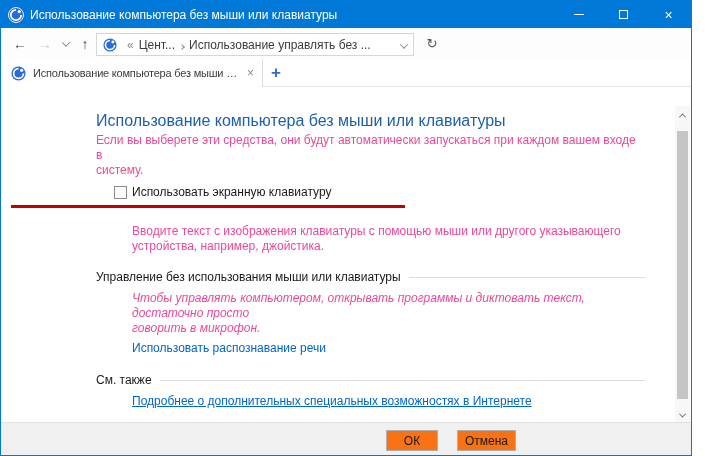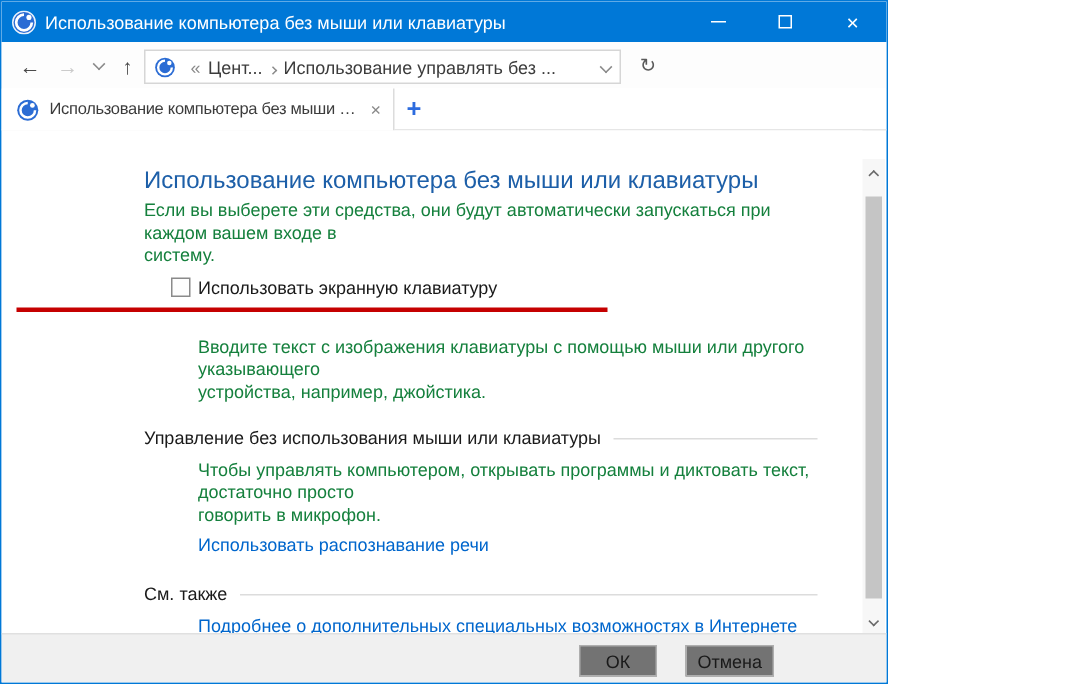--- a/index.html
+++ b/index.html
@@ -1,18 +1,18 @@
 <!DOCTYPE html>
 <html style="--accent: #0078d7; --heading: #1d5fa8; --link: #0066cc; --annotation: #c50000;"><head>
 <meta charset="utf-8">
 <style>
   * { margin:0; padding:0; box-sizing:border-box; }
   html,body { width:720px; height:456px; }
   body { font-family:"Liberation Sans","DejaVu Sans",sans-serif; background:#fff; }
-  .window { position:relative; width:592px; height:456px; border:1px solid var(--accent); overflow:hidden; background:#fff; }
+  .window { position:relative; width:692px; height:456px; border:1px solid var(--accent); overflow:hidden; background:#fff; }
 
   
   .titlebar { position:absolute; top:0; left:0; right:0; height:27px; background:var(--accent); display:flex; align-items:center; color:#fff; }
   .titlebar .app-icon { margin:0 6px 0 7px; width:16px; height:16px; flex:0 0 auto; }
   .title-text { font-size:12px; color:#fff; white-space:nowrap; }
   .win-controls { position:absolute; right:0; top:0; height:27px; display:flex; }
   .win-btn { width:45px; height:27px; display:flex; align-items:center; justify-content:center; color:#fff; }
   .min-bar { width:10px; height:1px; background:#fff; }
   .max-box { width:9px; height:9px; border:1px solid #fff; }
   .close-glyph { font-size:14px; line-height:1; }
@@ -37,49 +37,49 @@
   .tabbar { position:absolute; top:58px; left:0; right:0; height:28px; background:#fff; border-bottom:1px solid #e6e6e6; display:flex; align-items:stretch; }
   .tab { display:flex; align-items:center; background:#fff; border-right:1px solid #dcdcdc; padding:0 8px 0 10px; max-width:262px; margin-bottom:-1px; }
   .tab .tab-ico { width:15px; height:15px; margin-right:7px; flex:0 0 auto; }
   .tab-label { font-size:11px; letter-spacing:-0.2px; color:#3c3c3c; white-space:nowrap; overflow:hidden; text-overflow:ellipsis; }
   .tab-close { margin-left:8px; color:#8a8a8a; font-size:12px; line-height:1; }
   .newtab { display:flex; align-items:center; justify-content:center; width:26px; color:#2d6cdf; font-size:17px; font-weight:bold; }
 
   
   .content { position:absolute; top:86px; left:0; right:16px; bottom:33px; background:#fff; padding:24px 30px 0 95px; overflow:hidden; }
   h1 { font-size:16px; font-weight:normal; color:var(--heading); line-height:19px; }
-  .para { font-size:12px; color:#15803d; line-height:15px; white-space:pre-line; }
+  .para { font-size:12px; color:#ec4899; line-height:15px; white-space:pre-line; }
   .intro { margin-top:3px; }
   .group { display:flex; align-items:center; font-size:12px; color:#1a1a1a; line-height:14px; }
   .group .rule { flex:1 1 auto; height:1px; background:#dcdcdc; margin-left:8px; }
   .g1 { margin-top:9px; }
   .g2 { margin-top:16px; }
   .g3 { margin-top:17px; }
-  .chk-row { margin:7px 0 0 18px; display:flex; align-items:flex-start; font-size:12px; color:#1a1a1a; }
+  .chk-row { margin:7px 0 0 18px; display:flex; align-items:flex-end; font-size:12px; color:#1a1a1a; }
   .checkbox { width:13px; height:13px; border:1px solid #8a8a8a; background:#fdfdfd; margin-right:5px; flex:0 0 auto; }
   .indent { margin-left:36px; }
   .desc1 { margin-top:25px; }
-  .desc2 { margin-top:7px; }
+  .desc2 { margin-top:7px;font-style:italic; }
   .link { font-size:12px; color:var(--link); display:inline-block; }
   .link1 { margin:5px 0 0 36px; text-decoration:none; }
   .link2 { margin:7px 0 0 36px; text-decoration:underline; }
   .annotation-line { position:absolute; left:10px; top:204px; width:394px; height:3px; background:var(--annotation); z-index:5; }
 
   
   .scrollbar { position:absolute; right:1px; top:105px; width:15px; height:318px; background:#f7f7f7; display:flex; flex-direction:column; align-items:center; }
   .sb-btn { height:18px; width:15px; display:flex; align-items:center; justify-content:center; flex:0 0 auto; }
   .sb-chev { width:5px; height:5px; border-right:1.4px solid #6a6a6a; border-bottom:1.4px solid #6a6a6a; }
   .sb-chev.up { transform:rotate(-135deg) translate(-1px,-1px); }
   .sb-chev.down { transform:rotate(45deg) translate(-1px,-1px); }
   .sb-track { flex:1 1 auto; width:15px; position:relative; }
   .sb-thumb { position:absolute; left:2px; right:2px; top:7px; bottom:7px; background:#c5c5c5; }
 
   
   .footer { position:absolute; left:0; right:0; bottom:0; height:33px; background:#f0f0f0; border-top:1px solid #e0e0e0; }
-  .btn { position:absolute; top:7px; height:21px; font-family:inherit; font-size:12px; color:#1a1a1a; background:#737373; border:1px solid #aeaeae; }
+  .btn { position:absolute; top:7px; height:21px; font-family:inherit; font-size:12px; color:#1a1a1a; background:#f97316; border:1px solid #aeaeae; }
   .btn-ok { left:385px; width:52px; }
   .btn-cancel { left:456px; width:59px; }
   .btn-apply { left:527px; width:90px; background:#dbdbdb; border-color:#cfcfcf; color:#9a9a9a; }
   .arrow-back { left:8px; width:22px; color:#4a4a4a; }
   .arrow-fwd { left:33px; width:22px; color:#cbcbcb; }
   .nav-chev-dd { left:58px; width:14px; }
   .arrow-up { left:74px; width:20px; color:#4a4a4a; }
   .refresh { left:418px; width:26px; color:#5a5a5a; font-size:13px; }
 </style>
 </head>

